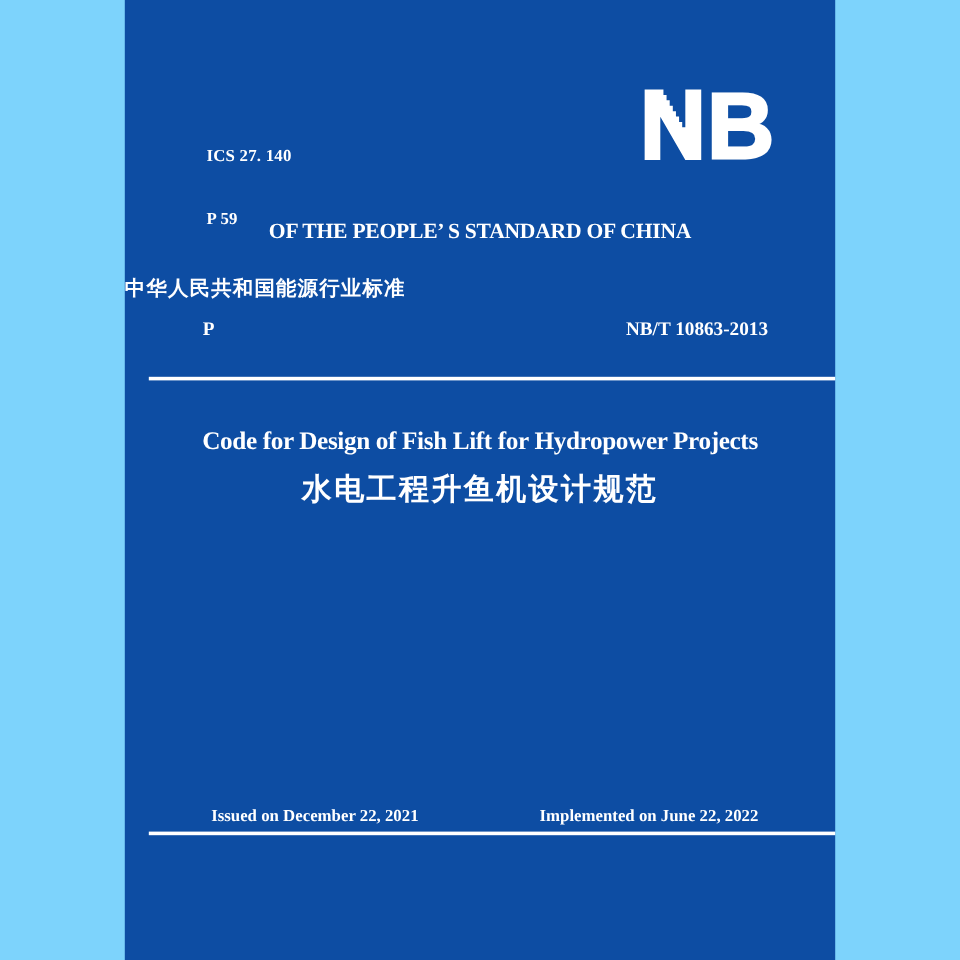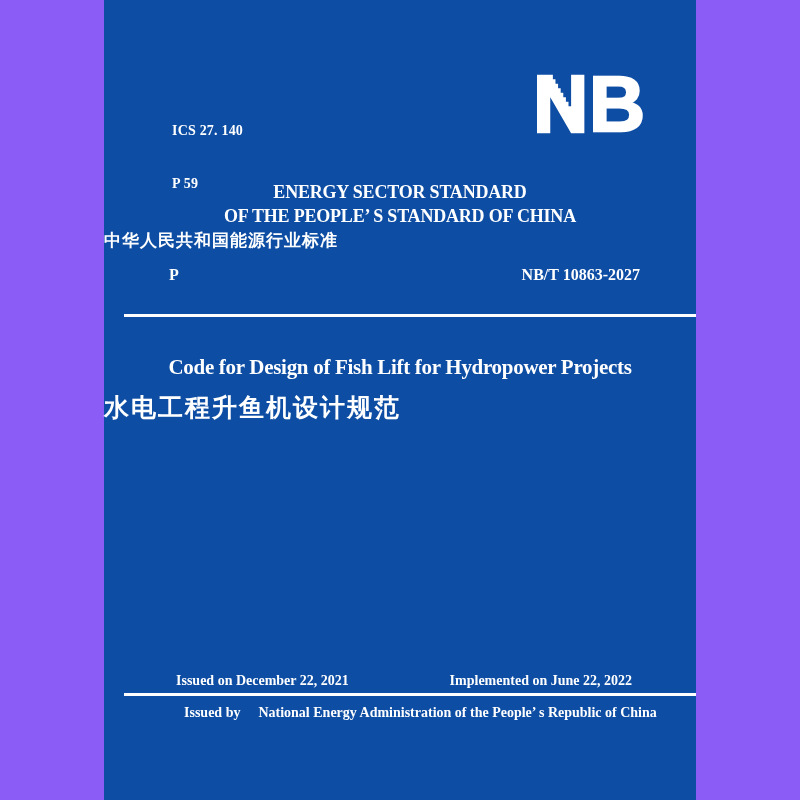--- a/index.html
+++ b/index.html
@@ -1,38 +1,38 @@
 <!DOCTYPE html>
 <html><head>
 <meta charset="utf-8">
 <style>
   html,body{margin:0;padding:0;}
   body{width:800px;height:800px;background:#ffffff;overflow:hidden;}
-  .page{position:relative;width:800px;height:800px;background:#8b5cf6;
+  .page{position:relative;width:800px;height:800px;background:#7dd3fc;
         font-family:"Liberation Serif", serif;}
   .cover{position:absolute;left:104px;top:0;width:592px;height:800px;
          background:#0d4da3;color:#ffffff;}
   .cover *{color:#ffffff;}
   .abs{position:absolute;}
   .ics-block{left:68px;top:87px;font-weight:bold;font-size:14px;line-height:17.5px;
              letter-spacing:.2px;white-space:pre;}
   .nb-logo{left:433px;top:74px;width:108px;height:60px;}
   .heading-en{left:0;right:0;top:180px;text-align:center;font-weight:bold;
               font-size:18px;line-height:24px;letter-spacing:-.2px;}
   .heading-zh{left:0;right:0;top:229px;text-align:left;font-weight:bold;
               font-size:17px;letter-spacing:1px;
               font-family:"Liberation Sans", sans-serif;}
   .num-row{left:65px;right:56px;top:266px;display:flex;
            justify-content:space-between;font-weight:bold;font-size:16px;}
   .rule{height:3px;background:#ffffff;}
   .rule-1{left:20px;right:0;top:314px;}
   .rule-2{left:20px;right:0;top:693px;}
   .title-en{left:0;right:0;top:355px;text-align:center;font-weight:bold;
             font-size:21px;letter-spacing:-.3px;}
-  .title-zh{left:0;right:0;top:391px;font-weight:bold;
+  .title-zh{left:0;right:0;top:391px;text-align:center;font-weight:bold;
             font-size:25px;letter-spacing:2px;}
   .issued-row{left:72px;right:64px;top:673px;display:flex;
               justify-content:space-between;font-weight:bold;font-size:14px;gap:42px;}
   .issuedby-row{left:80px;top:705px;display:flex;gap:18px;font-weight:bold;
                 font-size:14px;white-space:nowrap;}
 </style>
 </head>
 <body>
 
 <div class="page">
@@ -44,42 +44,37 @@
     </div>
 
     <div class="abs nb-logo">
       <svg width="108" height="60" viewBox="0 0 114 62" xmlns="http://www.w3.org/2000/svg">
         <path fill="#ffffff" d="M0 0 H14 h2.75 v4.75 h2.75 v4.75 h2.75 v4.75 h2.75 v4.75 h2.75 v4.75 h2.75 v4.75 h2.75 v4.75 h2.75 v4.75 V0 H50 V62 H36 L14 24 V62 H0 Z"></path>
         <text x="55" y="60" font-family="'Liberation Sans', sans-serif" font-weight="bold" font-size="82" fill="#ffffff" stroke="#ffffff" stroke-width="2.5">B</text>
       </svg>
     </div>
 
     <div class="abs heading-en">
-      <div>ENERGY SECTOR STANDARD</div>
       <div>OF THE PEOPLE’ S STANDARD OF CHINA</div>
     </div>
 
     <div class="abs heading-zh">中华人民共和国能源行业标准</div>
 
     <div class="abs num-row">
       <span>P</span>
-      <span>NB/T 10863-2027</span>
+      <span>NB/T 10863-2013</span>
     </div>
 
     <div class="abs rule rule-1"></div>
 
     <div class="abs title-en">Code for Design of Fish Lift for Hydropower Projects</div>
     <div class="abs title-zh">水电工程升鱼机设计规范</div>
 
     <div class="abs issued-row">
       <span>Issued on December 22, 2021</span>
       <span>Implemented on June 22, 2022</span>
     </div>
 
     <div class="abs rule rule-2"></div>
 
-    <div class="abs issuedby-row">
-      <span>Issued by</span>
-      <span>National Energy Administration of the People’ s Republic of China</span>
-    </div>
 
   </div>
 </div>
 
 </body></html>

